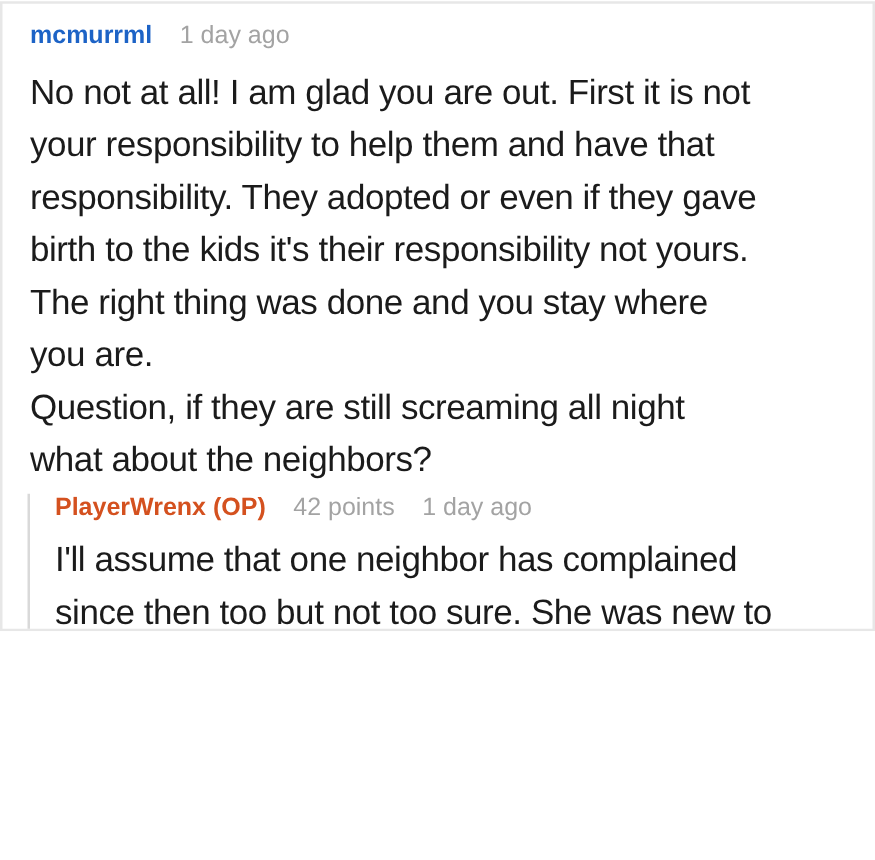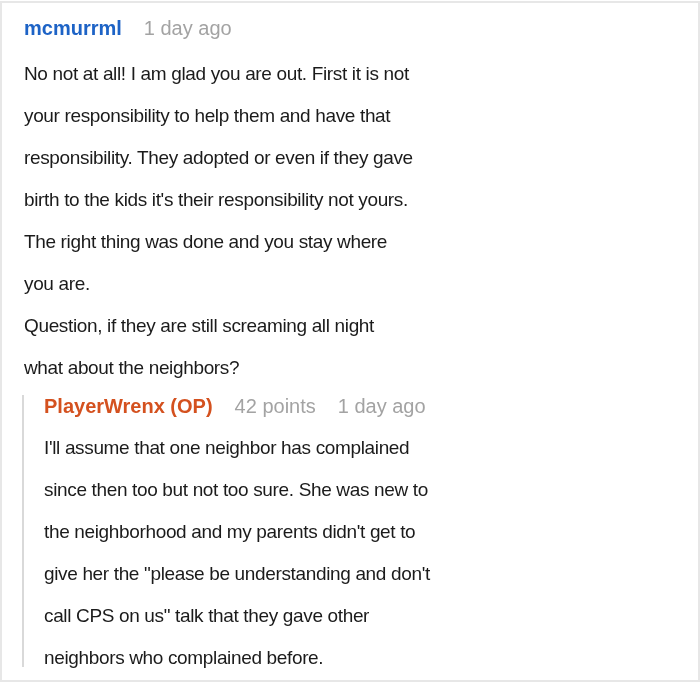--- a/index.html
+++ b/index.html
@@ -5,21 +5,21 @@
   html, body {
     margin: 0;
     padding: 0;
     background: #ffffff;
     width: 700px;
   }
   .card {
     box-sizing: border-box;
     margin: 1px 0 0 0;
     width: 700px;
-    height: 681px;
+    height: 504px;
     background: #ffffff;
     border: 2px solid var(--card_border, #e7e7e7);
     padding: 12px 20px 0 22px;
     overflow: hidden;
     font-family: "Liberation Sans", "DejaVu Sans", sans-serif;
   }
   .comment-header {
     display: flex;
     align-items: baseline;
     gap: 22px;
@@ -35,21 +35,21 @@
   }
   .author.op {
     color: var(--op_author_link, #d4511f);
   }
   .meta {
     color: var(--meta_text, #a3a3a3);
     font-weight: 400;
   }
   .comment-body {
     margin-top: 12px;
-    font-size: 19px;
+    font-size: 28px;
     line-height: 42px;
     letter-spacing: -0.35px;
     color: var(--body_text, #1b1b1b);
     white-space: pre;
   }
   .reply {
     position: relative;
     margin-left: -2px;
     margin-top: 4px;
     padding-left: 22px;

